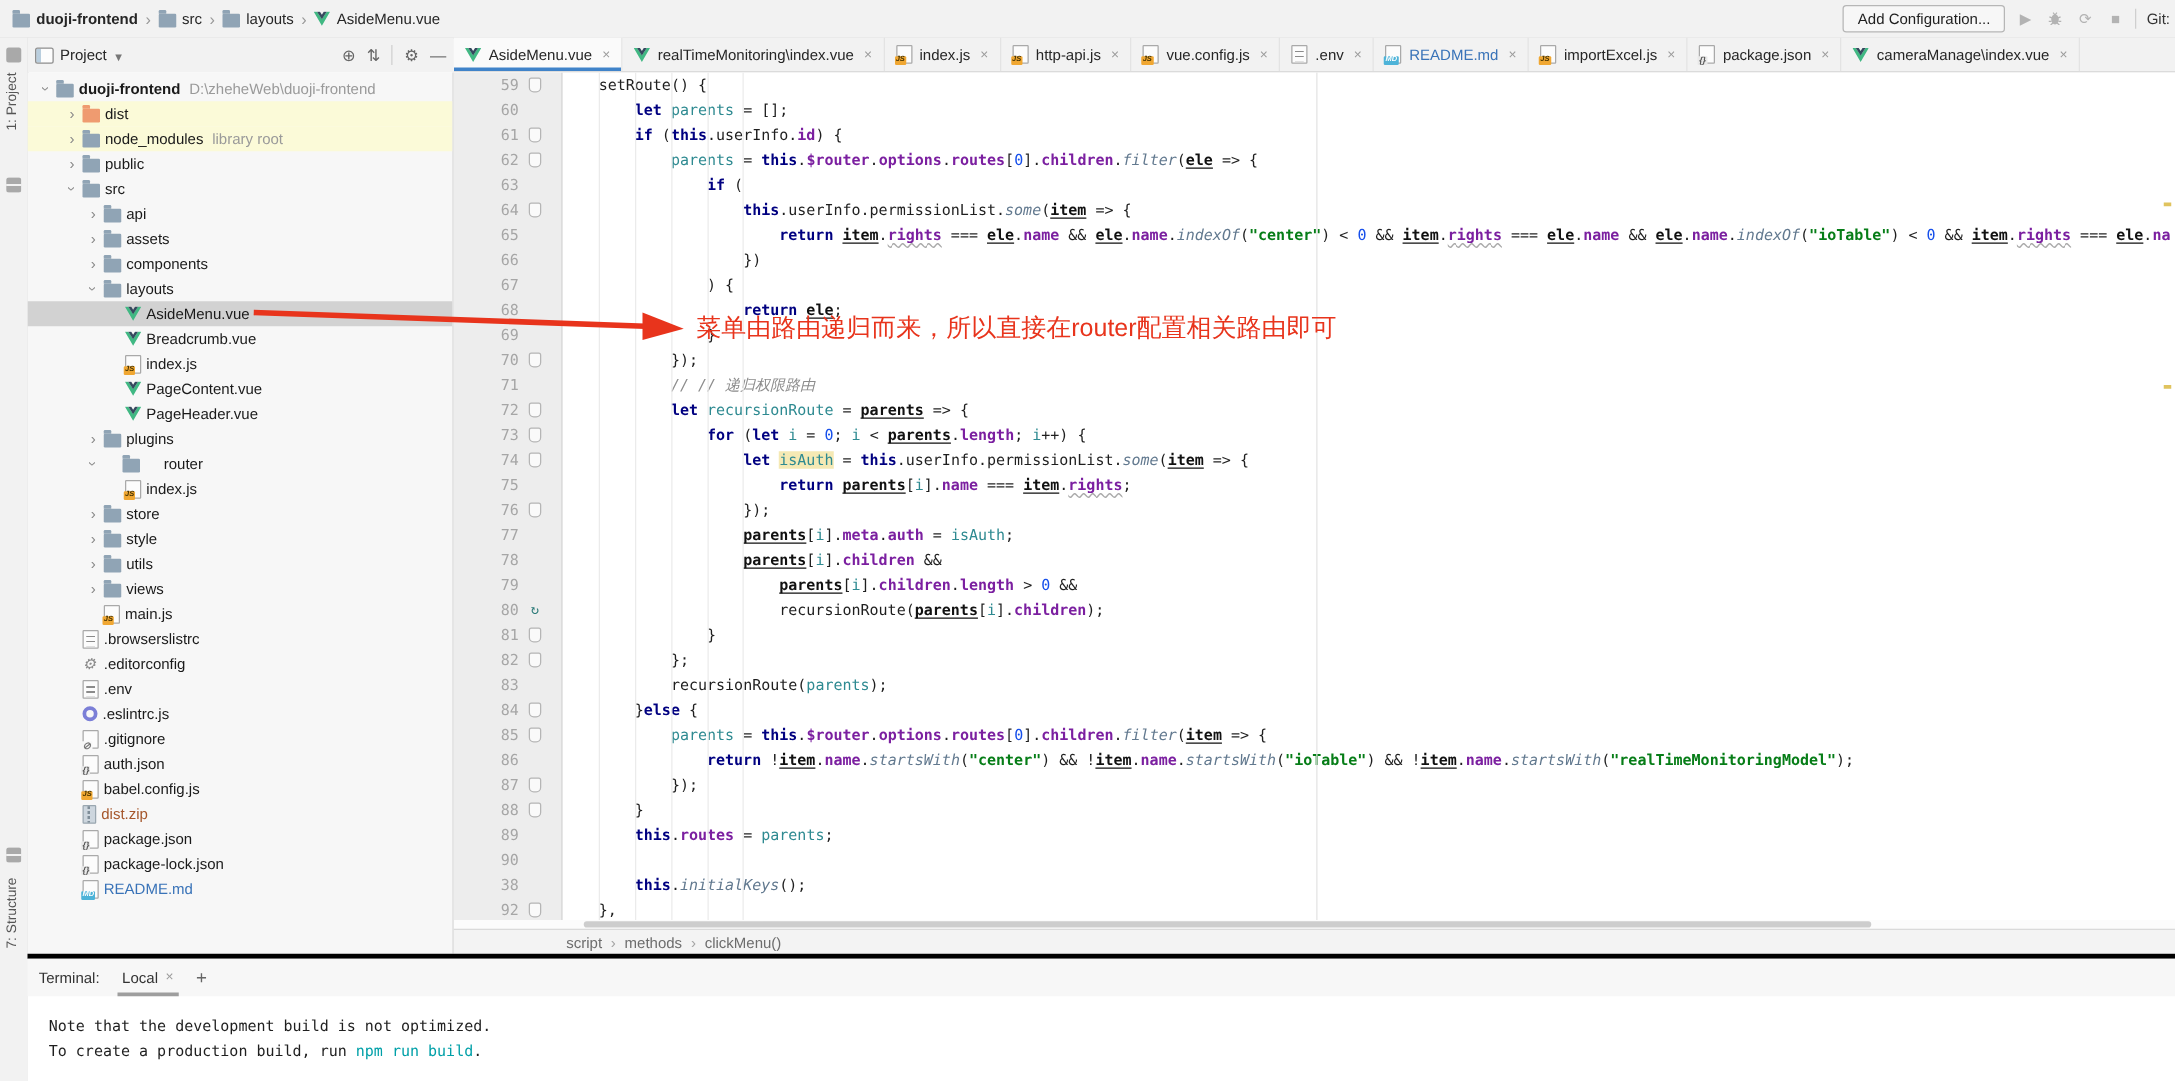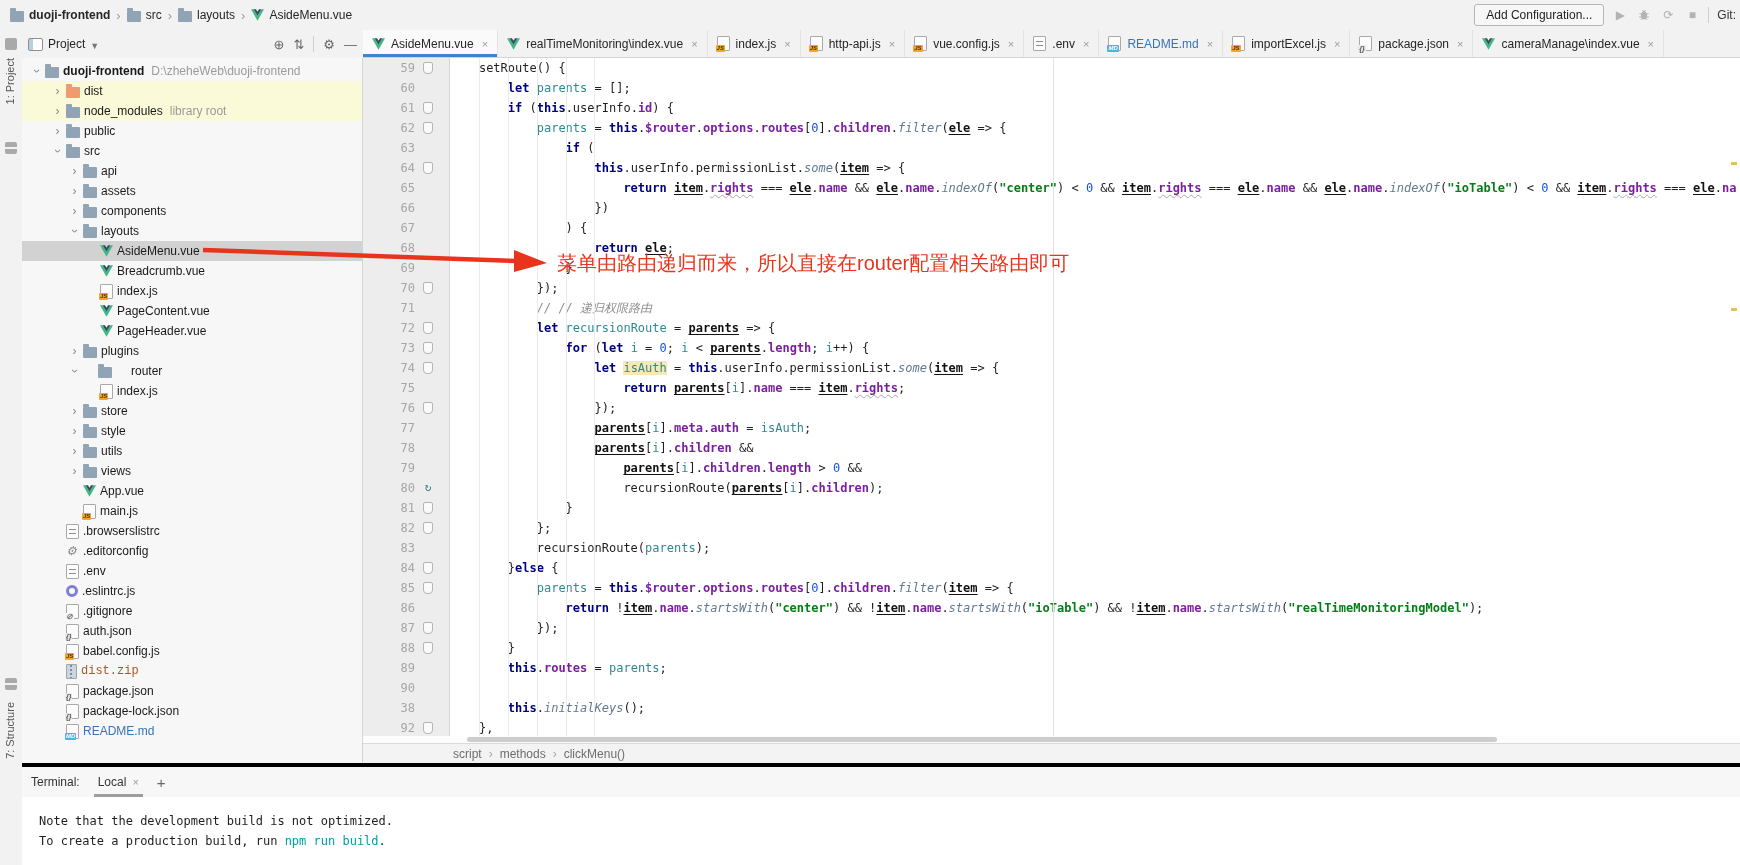--- a/index.html
+++ b/index.html
@@ -356,30 +356,20 @@
       <div class="trow" style="padding-left: 44px;">
         <span class="chev">›</span>
         <span style="display: inline-flex;">
           <i class="ic ic-folder"></i>
         </span>
         <span class="tlabel">views</span>
       </div>
       <div class="trow" style="padding-left: 44px;">
         <span class="chev"></span>
         <span style="display: inline-flex;">
-          <svg class="icvue" viewBox="0 0 24 21">
-            <path fill="#41B883" d="M0 0h4.8L12 11 19.2 0H24L12 21z"></path>
-            <path fill="#35495E" d="M4.8 0h4.4L12 4.6 14.8 0h4.4L12 11.2z"></path>
-          </svg>
-        </span>
-        <span class="tlabel">App.vue</span>
-      </div>
-      <div class="trow" style="padding-left: 44px;">
-        <span class="chev"></span>
-        <span style="display: inline-flex;">
           <i class="ic ic-page">
             <b class="badge bjs">JS</b>
           </i>
         </span>
         <span class="tlabel">main.js</span>
       </div>
       <div class="trow" style="padding-left: 27px;">
         <span class="chev"></span>
         <span style="display: inline-flex;">
           <i class="ic ic-page lines"></i>
@@ -432,21 +422,21 @@
             <b class="badge bjs">JS</b>
           </i>
         </span>
         <span class="tlabel">babel.config.js</span>
       </div>
       <div class="trow" style="padding-left: 27px;">
         <span class="chev"></span>
         <span style="display: inline-flex;">
           <i class="ic ic-zip"></i>
         </span>
-        <span class="tlabel" style="color: rgb(165, 86, 43); font-family: Liberation Mono, monospace;">dist.zip</span>
+        <span class="tlabel" style="color: rgb(165, 86, 43);">dist.zip</span>
       </div>
       <div class="trow" style="padding-left: 27px;">
         <span class="chev"></span>
         <span style="display: inline-flex;">
           <i class="ic ic-page">
             <b class="badge bjson">{}</b>
           </i>
         </span>
         <span class="tlabel">package.json</span>
       </div>

